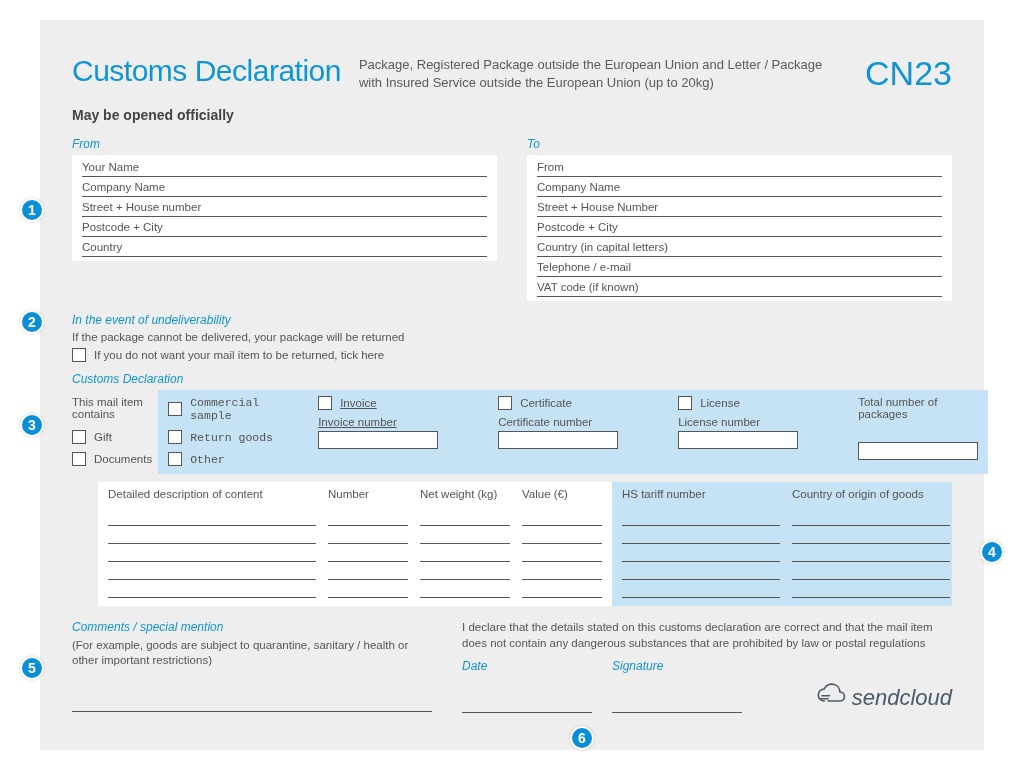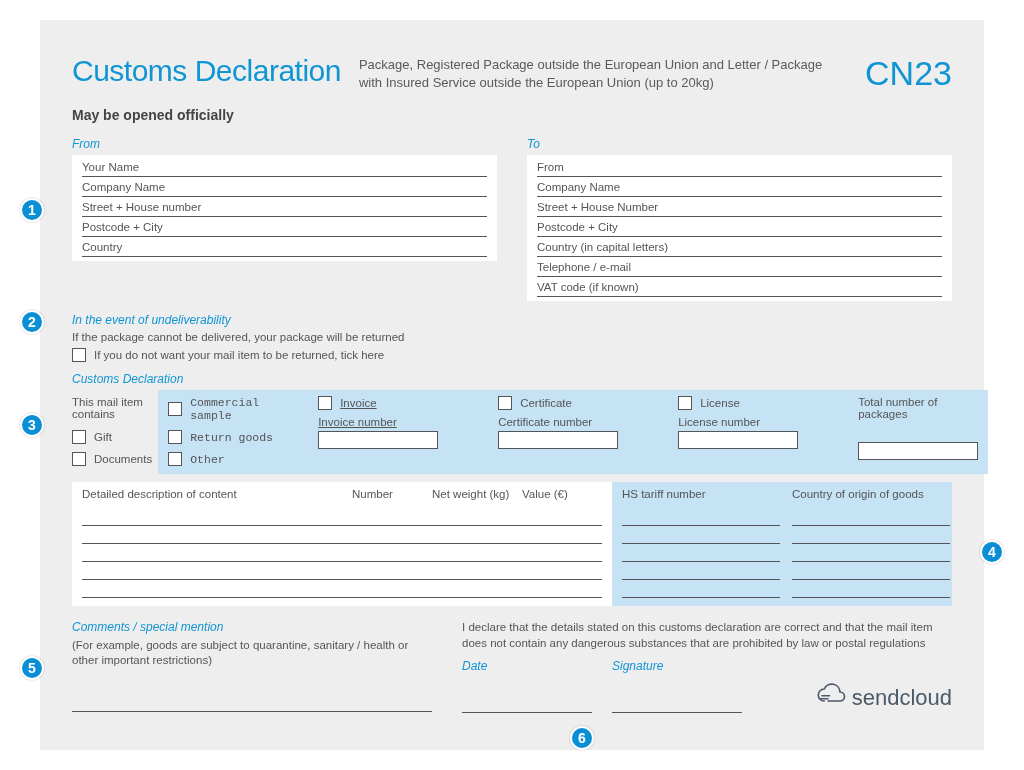--- a/index.html
+++ b/index.html
@@ -131,21 +131,23 @@
   }
   .goods {
     display: flex;
     font-size: 11.5px;
     color: #555;
   }
   .goods-white {
     background: #fff;
     padding: 6px 10px 8px 10px;
     display: flex;
+    gap: 12px;
     flex: 1;
+    margin-left: 26px;
   }
   .goods-blue {
     background: #c6e2f5;
     padding: 6px 2px 8px 10px;
     display: flex;
     gap: 12px;
     width: 340px;
   }
   .gcol { display: flex; flex-direction: column; }
   .desc-col { flex: 1; }
@@ -190,20 +192,21 @@
   .logo {
     position: absolute;
     right: 0;
     bottom: 0;
     display: flex;
     align-items: center;
     gap: 6px;
     color: #4a5a6a;
     font-size: 22px;
     font-weight: 400;
+    font-style: italic;
   }
   .logo svg { width: 30px; height: 24px; }
   .badge {
     position: absolute;
     width: 24px;
     height: 24px;
     border-radius: 50%;
     background: #0a8fd6;
     color: #fff;
     font-size: 14px;

